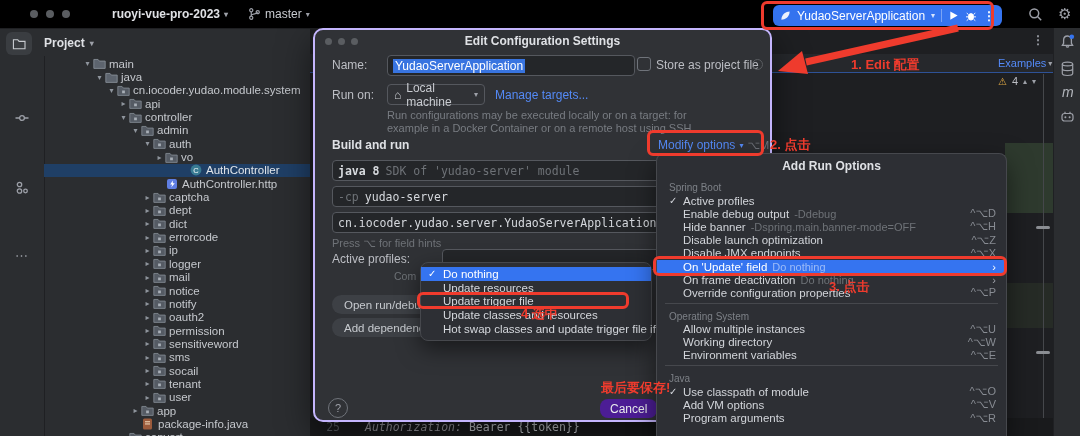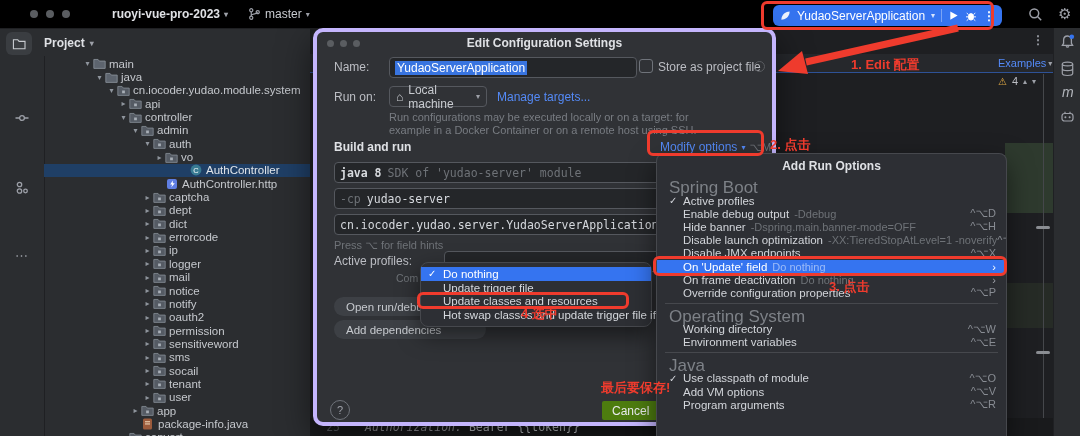--- a/index.html
+++ b/index.html
@@ -48,58 +48,58 @@
   .lineno{width:30px;text-align:right;color:#5a5e64;margin-right:25px;margin-left:0;}
   .code-key{font-style:italic;color:#9d9ca3;margin-right:7px;}
   .code-val{color:#c6c9ce;}
 
   
   .right-strip{left:1053px;top:28px;width:27px;height:408px;background:#2b2d30;border-left:1px solid #1f2023;}
   .rs-ic{left:6px;color:#9da0a8;}
   .maven{font-style:italic;font-size:14px;color:#b3b6bc;}
 
   
-  .dialog{left:313px;top:28px;width:455px;height:390px;background:#303236;border:4px solid #c4b5fd;
+  .dialog{left:313px;top:28px;width:455px;height:390px;background:#303236;border:2px solid #c4b5fd;
           border-radius:10px;box-shadow:0 12px 34px rgba(0,0,0,.55);z-index:20;}
   .dlg-dot{width:7px;height:7px;border-radius:50%;background:#5a5d61;top:8px;}
   .dlg-title{left:0;top:0;width:100%;height:22px;text-align:center;line-height:22px;
              color:#dfe1e5;font-weight:700;}
   .lbl{color:#bcbec4;}
   .input{background:#242629;border:1px solid #55585e;border-radius:4px;height:19px;display:flex;
          align-items:center;padding:0 5px;color:#d5d8dd;}
   .sel-text{background:#3874e0;color:#fff;padding:0 2px;}
   .checkbox{width:12px;height:12px;border:1.5px solid #6f737a;border-radius:3px;}
   .dd{background:transparent;border:1px solid #55585e;border-radius:4px;height:19px;display:flex;
       align-items:center;padding:0 6px;gap:5px;color:#c8cbd0;}
   .link{color:#548af7;}
   .desc{color:#787c82;font-size:11px;line-height:13px;}
   .mono{font-family:"DejaVu Sans Mono",monospace;font-size:11.5px;}
   .code-strong{color:#d8dbdf;font-weight:700;}
   .code-hint{color:#6e7277;}
   .chip{background:#3d4045;border-radius:10px;height:19px;display:flex;align-items:center;
         padding:0 12px;color:#c7cacf;font-size:11.5px;white-space:nowrap;overflow:hidden;}
   .help-btn{width:18px;height:18px;border:1px solid #6f737a;border-radius:50%;color:#9da0a8;
             display:flex;align-items:center;justify-content:center;font-size:11px;}
-  .btn{background:#4d7c0f;border-radius:2px;height:19px;display:flex;align-items:center;
+  .btn{background:#4c1d95;border-radius:8px;height:19px;display:flex;align-items:center;
        justify-content:center;color:#e8eaed;padding:0 10px;}
   .ring{width:9px;height:9px;border:1.5px solid #595c60;border-radius:50%;}
 
   
   .popup{left:420px;top:262px;width:230px;background:#2d2f34;border:1px solid #46484d;border-radius:8px;
          z-index:30;box-shadow:0 8px 22px rgba(0,0,0,.5);padding:4px 0;font-size:11.5px;}
   .pop-item{height:13.8px;display:flex;align-items:center;color:#d5d8dd;white-space:nowrap;}
   .pop-item.sel{background:#3574f0;color:#fff;}
   .pop-check{width:15px;padding-left:7px;flex:0 0 15px;font-size:10px;}
 
   
   .menu{left:656px;top:153px;width:349px;height:283px;background:#2d2f34;border:1px solid #46484d;
         border-bottom:none;border-radius:8px 8px 0 0;z-index:30;box-shadow:0 10px 26px rgba(0,0,0,.5);
         overflow:hidden;}
   .menu-title{height:24px;line-height:24px;text-align:center;color:#dfe1e5;font-weight:700;}
-  .m-header{height:13px;line-height:13px;padding:3px 6px 0 12px;color:#7d8187;font-size:17px;}
+  .m-header{height:13px;line-height:13px;padding:3px 6px 0 12px;color:#7d8187;font-size:10px;}
   .m-item{height:13.2px;display:flex;align-items:center;padding:0 10px 0 12px;font-size:11.5px;white-space:nowrap;}
   .m-item.sel{background:#3574f0;}
   .m-check{width:14px;flex:0 0 14px;color:#d2d5da;font-size:10px;}
   .m-label{color:#d2d5da;margin-right:5px;}
   .m-item.sel .m-label{color:#fff;}
   .m-val{color:#6e7277;font-size:11px;}
   .m-item.sel .m-val{color:rgba(255,255,255,.5);}
   .sp{flex:1;}
   .m-short{color:#888c93;font-size:11px;}
   .m-arrow{color:#9da0a8;font-size:11px;}
@@ -612,20 +612,24 @@
     <div class="abs btn" style="left:285px;top:369px">Cancel</div>
   </div>
 
   <div class="abs popup" id="update-popup">
       <div class="pop-item sel">
         <span class="pop-check">✓</span>
         <span>Do nothing</span>
       </div>
       <div class="pop-item">
         <span class="pop-check"></span>
+        <span>Update resources</span>
+      </div>
+      <div class="pop-item">
+        <span class="pop-check"></span>
         <span>Update trigger file</span>
       </div>
       <div class="pop-item">
         <span class="pop-check"></span>
         <span>Update classes and resources</span>
       </div>
       <div class="pop-item">
         <span class="pop-check"></span>
         <span>Hot swap classes and update trigger file if failed</span>
       </div>
@@ -650,21 +654,20 @@
         <div class="m-item">
           <span class="m-check"></span>
           <span class="m-label">Hide banner</span>
           <span class="m-val">-Dspring.main.banner-mode=OFF</span>
           <span class="sp"></span>
           <span class="m-short">^⌥H</span>
         </div>
         <div class="m-item">
           <span class="m-check"></span>
           <span class="m-label">Disable launch optimization</span>
-          <span class="m-val">-XX:TieredStopAtLevel=1 -noverify</span>
           <span class="sp"></span>
           <span class="m-short">^⌥Z</span>
         </div>
         <div class="m-item">
           <span class="m-check"></span>
           <span class="m-label">Disable JMX endpoints</span>
           <span class="sp"></span>
           <span class="m-short">^⌥X</span>
         </div>
         <div class="m-item sel">
@@ -682,20 +685,26 @@
           <span class="m-arrow">›</span>
         </div>
         <div class="m-item">
           <span class="m-check"></span>
           <span class="m-label">Override configuration properties</span>
           <span class="sp"></span>
           <span class="m-short">^⌥P</span>
         </div>
         <div class="m-div"></div>
         <div class="m-header">Operating System</div>
+        <div class="m-item">
+          <span class="m-check"></span>
+          <span class="m-label">Allow multiple instances</span>
+          <span class="sp"></span>
+          <span class="m-short">^⌥U</span>
+        </div>
         <div class="m-item">
           <span class="m-check"></span>
           <span class="m-label">Working directory</span>
           <span class="sp"></span>
           <span class="m-short">^⌥W</span>
         </div>
         <div class="m-item">
           <span class="m-check"></span>
           <span class="m-label">Environment variables</span>
           <span class="sp"></span>

